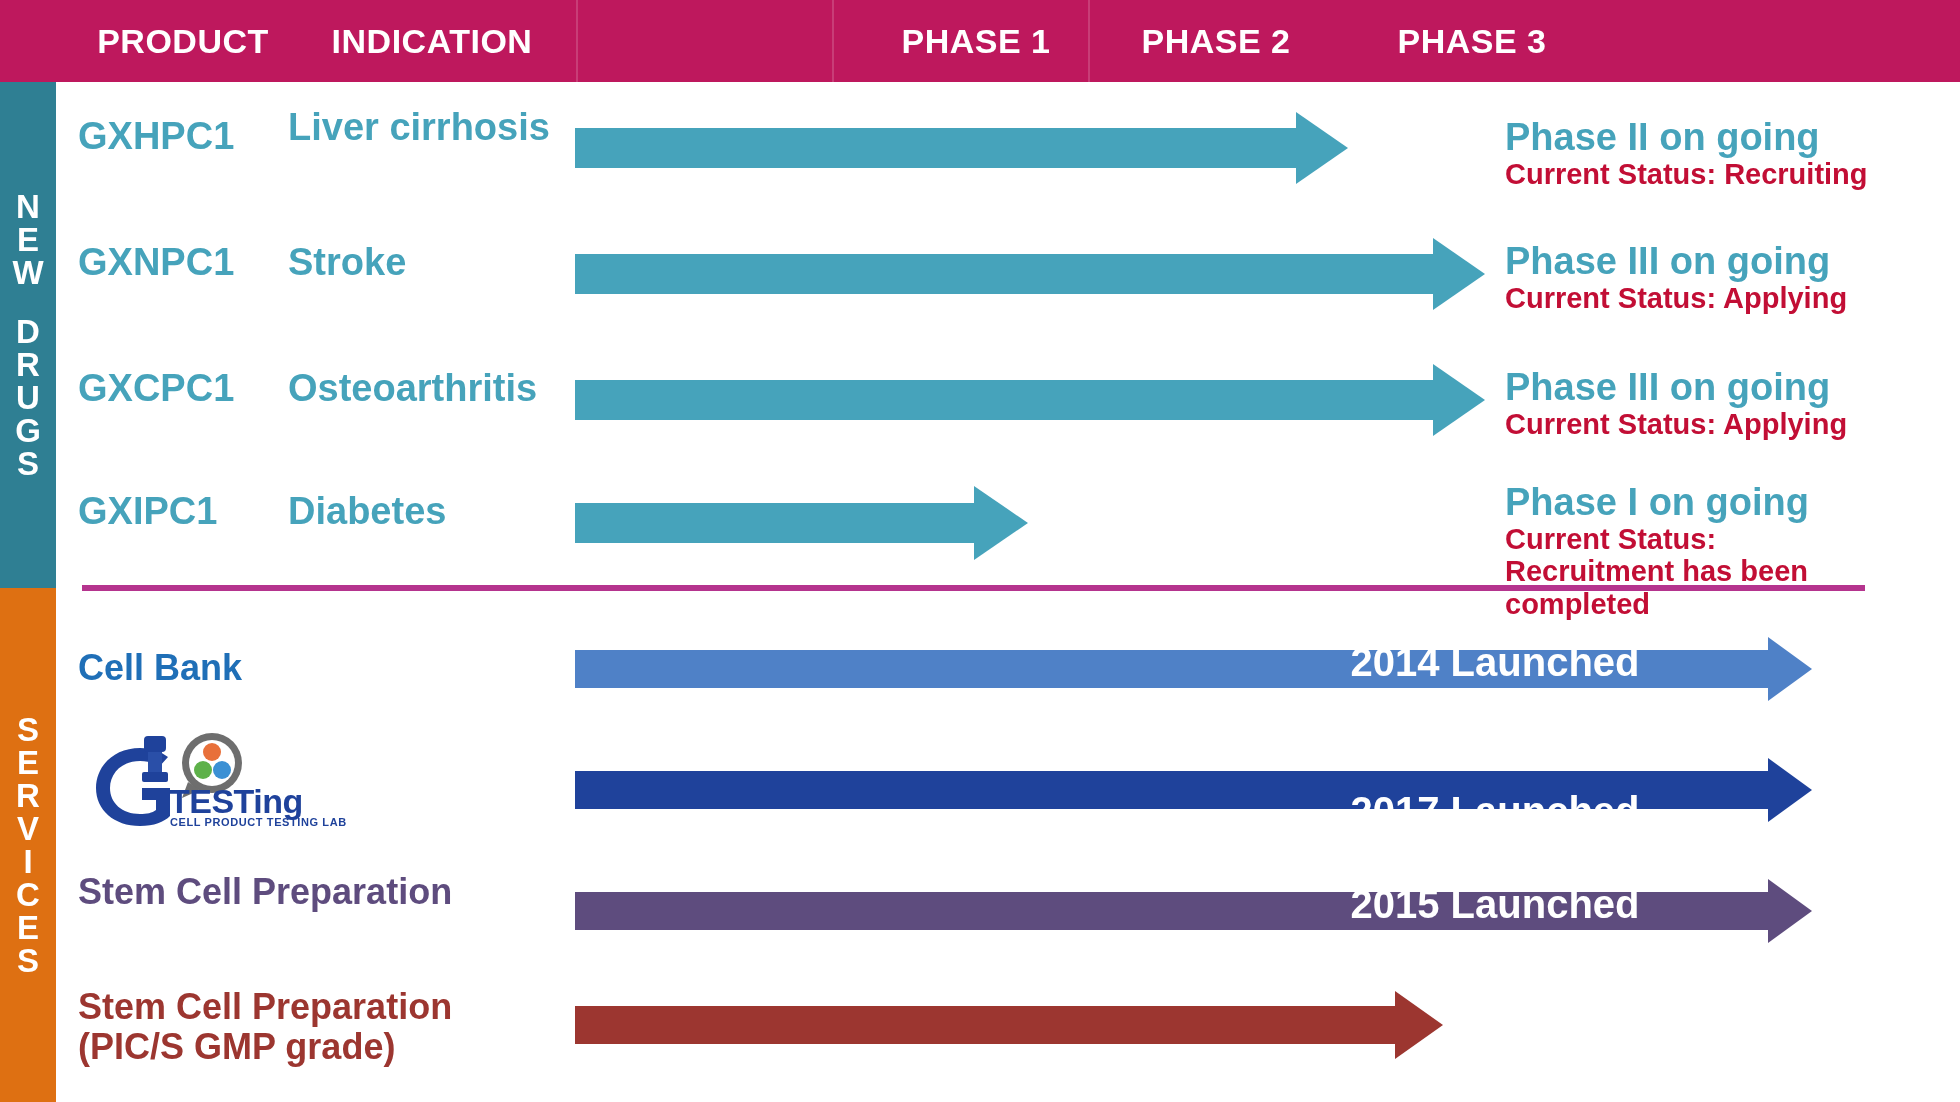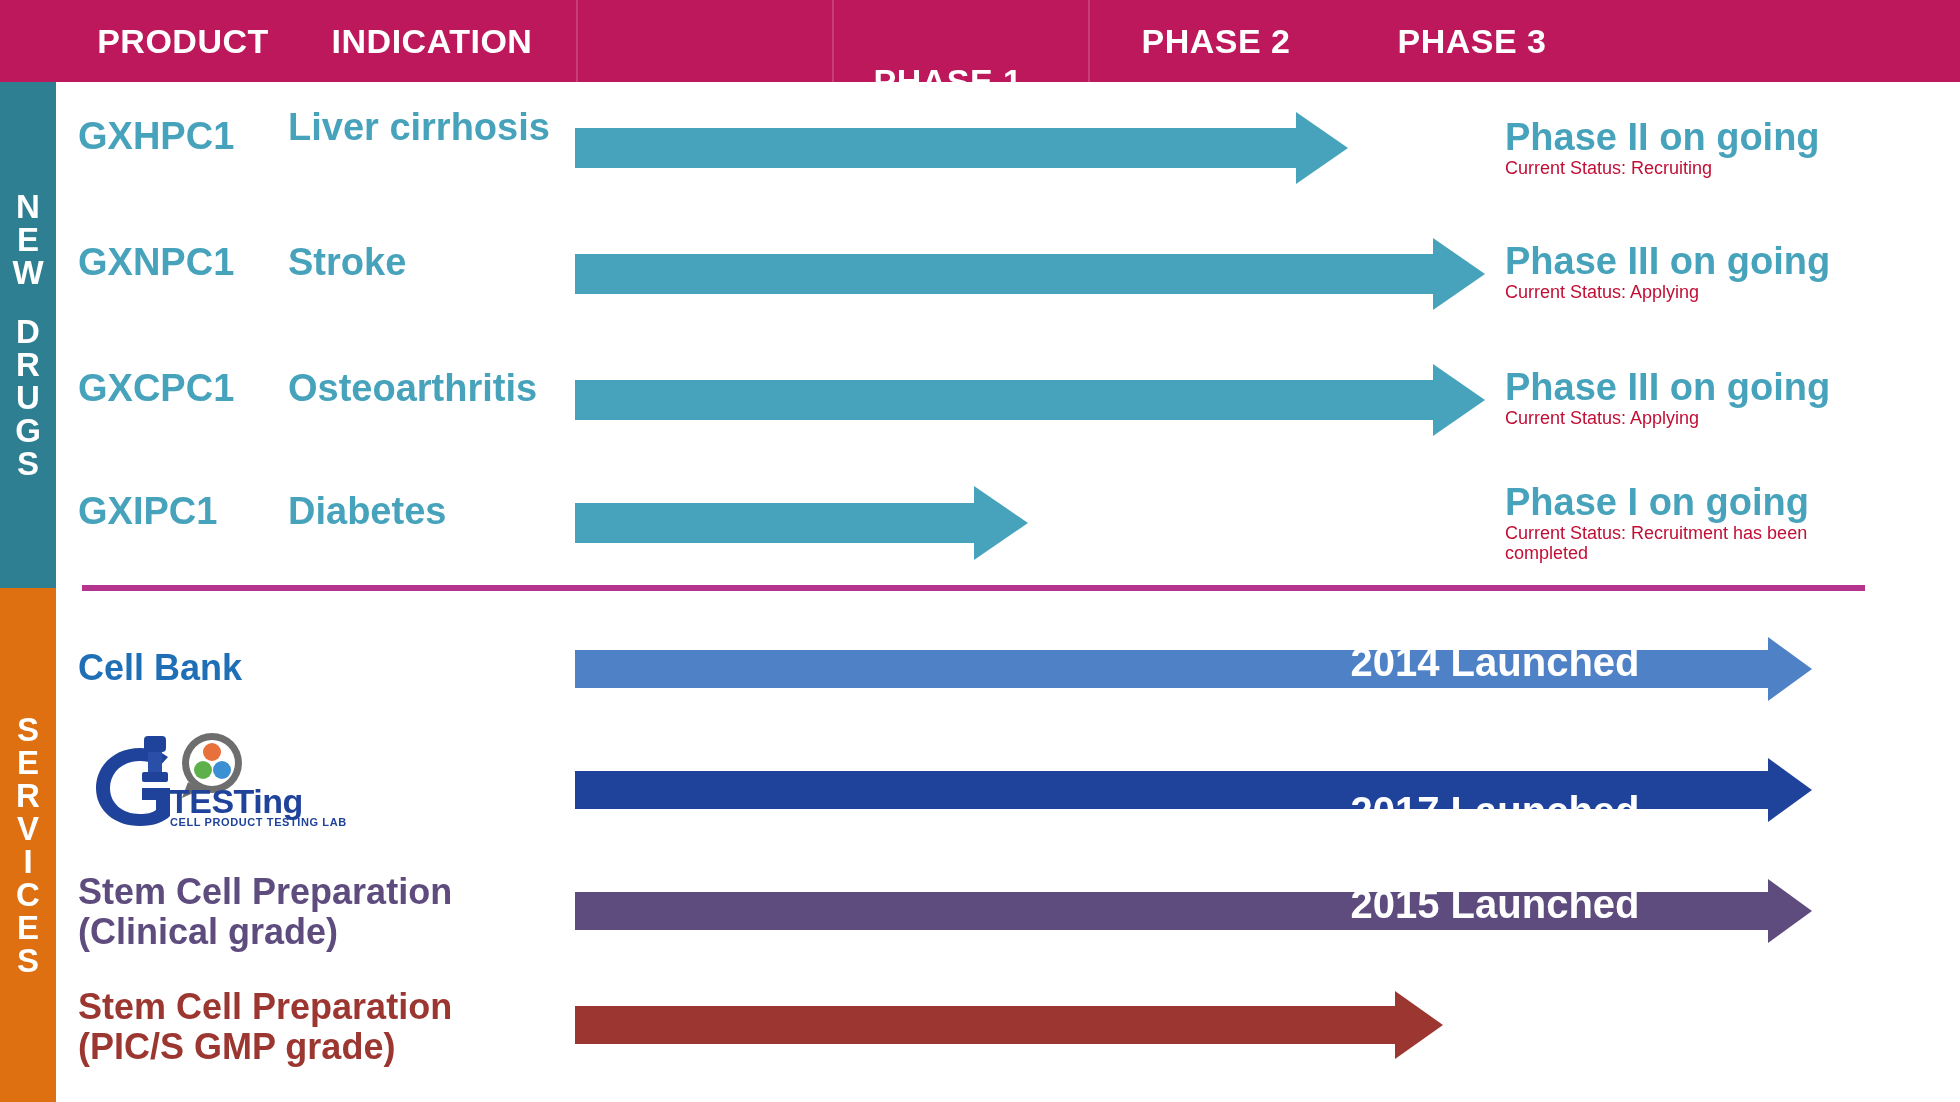--- a/index.html
+++ b/index.html
@@ -66,21 +66,21 @@
     width:0;height:0;border-style:solid;
     border-top-color:transparent;border-bottom-color:transparent;
     border-right-color:transparent;
   }
 
   .status{position:absolute;left:1505px;}
   .status .phase{
     font-size:38px;font-weight:bold;color:#46A3BB;line-height:1.05;white-space:nowrap;
   }
   .status .cur{
-    font-size:18px;font-weight:normal;color:#C20E35;line-height:1.12;
+    font-size:29px;font-weight:bold;color:#C20E35;line-height:1.12;
   }
 
   
   .svc-label{
     position:absolute;left:78px;font-weight:bold;font-size:36px;line-height:1.10;
   }
   .svc-launch{
     position:absolute;color:#ffffff;font-weight:bold;font-size:40px;
     white-space:nowrap;text-align:center;
   }
@@ -103,21 +103,21 @@
 <body>
 
 <div id="root">
 
   <div class="header" id="header">
       <div class="hdr-div" style="left: 576px;"></div>
       <div class="hdr-div" style="left: 832px;"></div>
       <div class="hdr-div" style="left: 1088px;"></div>
       <div class="hdr-cell" style="left: 78px; width: 210px;">PRODUCT</div>
       <div class="hdr-cell" style="left: 288px; width: 288px;">INDICATION</div>
-      <div class="hdr-cell" style="left: 804px; width: 288px; margin-top: 40px;">PHASE 1</div>
+      <div class="hdr-cell" style="left: 832px; width: 288px;">PHASE 1</div>
       <div class="hdr-cell" style="left: 1088px; width: 256px;">PHASE 2</div>
       <div class="hdr-cell" style="left: 1344px; width: 256px;">PHASE 3</div>
     </div>
 
   <div class="side side-new">
     <div class="side-txt" id="side-new">
         <span>N</span>
         <span>E</span>
         <span>W</span>
         <div class="side-gap"></div>
@@ -194,21 +194,20 @@
         <div class="head" style="left: 1193px; border-width: 32px 0px 32px 44px; border-left-color: rgb(79, 129, 199);"></div>
       </div>
       <div class="svc-launch" style="top: 640px; left: 1200px; width: 590px;">2014 Launched</div>
       <div class="arrow" style="left: 575px; top: 771px; width: 1237px; height: 38px;">
         <div class="shaft" style="width: 1193px; background: rgb(31, 66, 155);"></div>
         <div class="head" style="left: 1193px; border-width: 32px 0px 32px 44px; border-left-color: rgb(31, 66, 155);"></div>
       </div>
       <div class="svc-launch" style="top: 761px; left: 1200px; width: 590px; margin-top: 28px;">2017 Launched</div>
       <div class="svc-label" style="top: 872px; color: rgb(94, 76, 126);">
         <div>Stem Cell Preparation</div>
-        <div>(Clinical grade)</div>
       </div>
       <div class="arrow" style="left: 575px; top: 892px; width: 1237px; height: 38px;">
         <div class="shaft" style="width: 1193px; background: rgb(94, 76, 126);"></div>
         <div class="head" style="left: 1193px; border-width: 32px 0px 32px 44px; border-left-color: rgb(94, 76, 126);"></div>
       </div>
       <div class="svc-launch" style="top: 882px; left: 1200px; width: 590px;">2015 Launched</div>
       <div class="svc-label" style="top: 987px; color: rgb(156, 54, 48);">
         <div>Stem Cell Preparation</div>
         <div>(PIC/S GMP grade)</div>
       </div>

